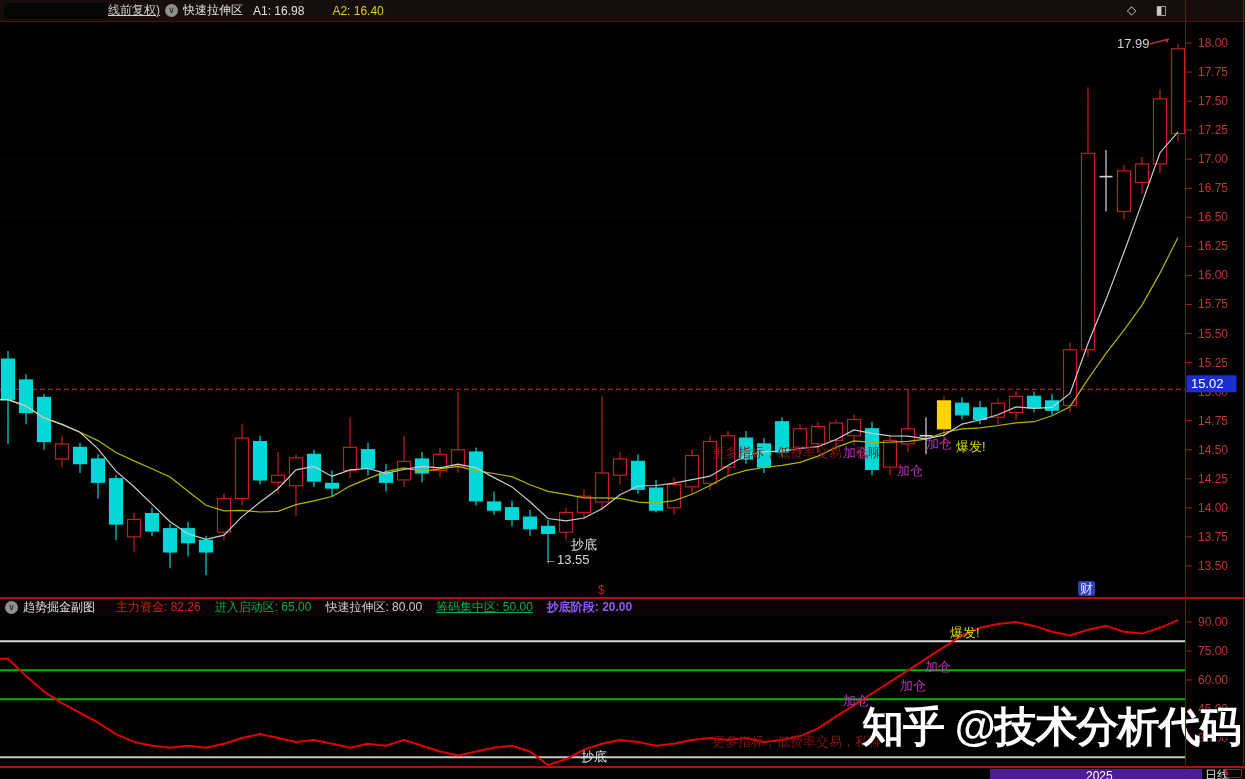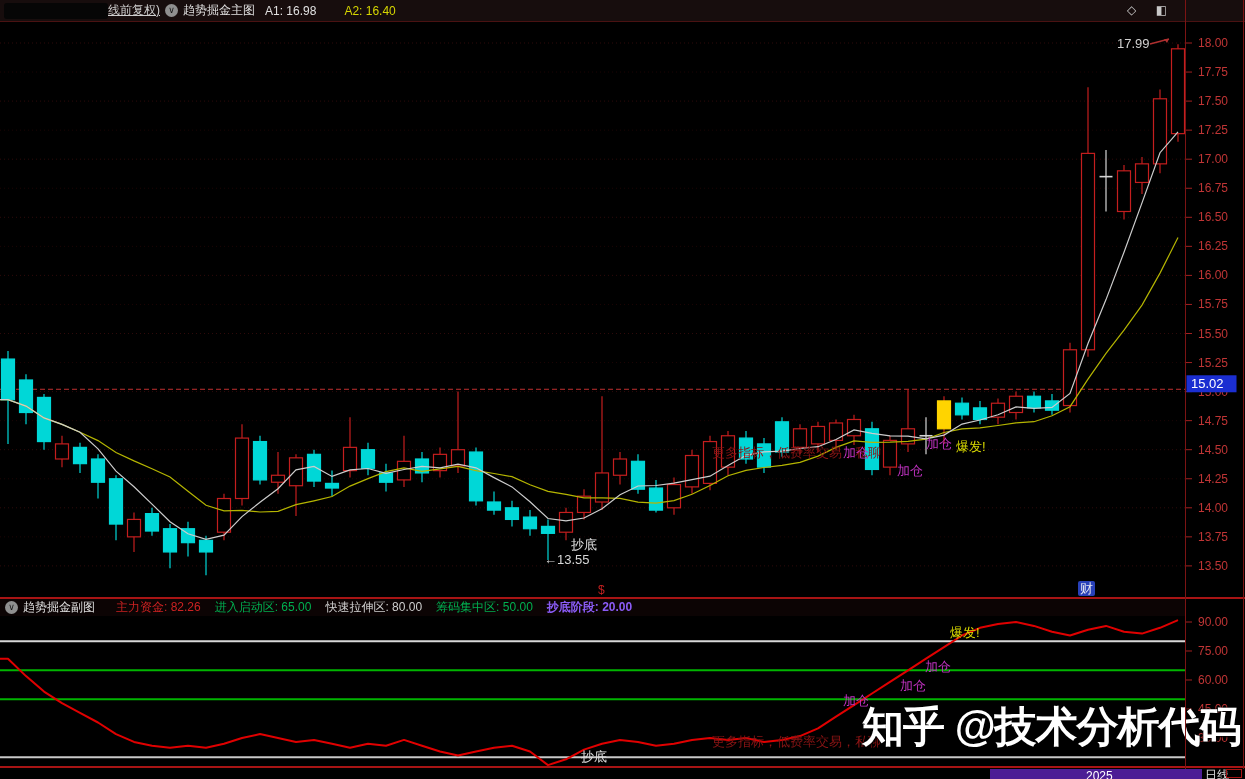--- a/index.html
+++ b/index.html
@@ -59,21 +59,21 @@
 <body>
 
 <div class="screen">
 
   <div class="titlebar">
     <span class="tb-frag">
       <span class="redaction"></span>
       <span>线前复权)</span>
     </span>
     <span class="circle-icon">∨</span>
-    <span class="tb-ind">趋势掘金主图</span>
+    <span class="tb-ind">快速拉伸区</span>
     <span class="tb-a1">A1: 16.98</span>
     <span class="tb-a2">A2: 16.40</span>
     <span class="tb-icons">
       <span>◇</span>
       <span>◧</span>
     </span>
   </div>
 
   <svg id="main-chart" viewBox="0 0 1245 575">
       <g>
@@ -289,21 +289,21 @@
       <text x="598" y="572" fill="#c22020" font-size="12px">$</text>
       <rect x="1078" y="559" width="17" height="15" rx="2" fill="#2840b8"></rect>
       <text x="1080" y="571" fill="#e8e8f0" font-size="13px">财</text>
     </svg>
 
   <div class="hdiv1"></div>
 
   <div class="sub-header">
     <span class="circle-icon">∨</span>
     <span class="sh-title">趋势掘金副图</span>
-    <span id="sub-fields"><span class="fld" style="color: rgb(204, 34, 34);">主力资金: 82.26</span><span class="fld" style="color: rgb(0, 176, 80);">进入启动区: 65.00</span><span class="fld" style="color: rgb(207, 207, 207);">快速拉伸区: 80.00</span><span class="fld" style="color: rgb(0, 176, 80);">筹码集中区: 50.00</span><span class="fld" style="color: #8b5cf6; font-weight: bold;">抄底阶段: 20.00</span></span>
+    <span id="sub-fields"><span class="fld" style="color: rgb(204, 34, 34);">主力资金: 82.26</span><span class="fld" style="color: rgb(0, 176, 80);">进入启动区: 65.00</span><span class="fld" style="color: rgb(207, 207, 207);">快速拉伸区: 80.00</span><span class="fld" style="color: rgb(0, 176, 80); text-decoration: underline;">筹码集中区: 50.00</span><span class="fld" style="color: #8b5cf6; font-weight: bold;">抄底阶段: 20.00</span></span>
   </div>
 
   <svg id="sub-chart" viewBox="0 0 1245 151">
       <line x1="0" y1="25.3333" x2="1185" y2="25.3333" stroke="#d8d8d8" stroke-width="2"></line>
       <line x1="0" y1="54.33325" x2="1185" y2="54.33325" stroke="#00b400" stroke-width="2"></line>
       <line x1="0" y1="83.3332" x2="1185" y2="83.3332" stroke="#00b400" stroke-width="2"></line>
       <line x1="0" y1="141.3331" x2="1185" y2="141.3331" stroke="#c8c8c8" stroke-width="2"></line>
       <line x1="1185" y1="6" x2="1192" y2="6" stroke="#a12020" stroke-width="1"></line>
       <text x="1198" y="10" fill="#c03535" font-size="12px">90.00</text>
       <line x1="1185" y1="34.99995" x2="1192" y2="34.99995" stroke="#a12020" stroke-width="1"></line>

